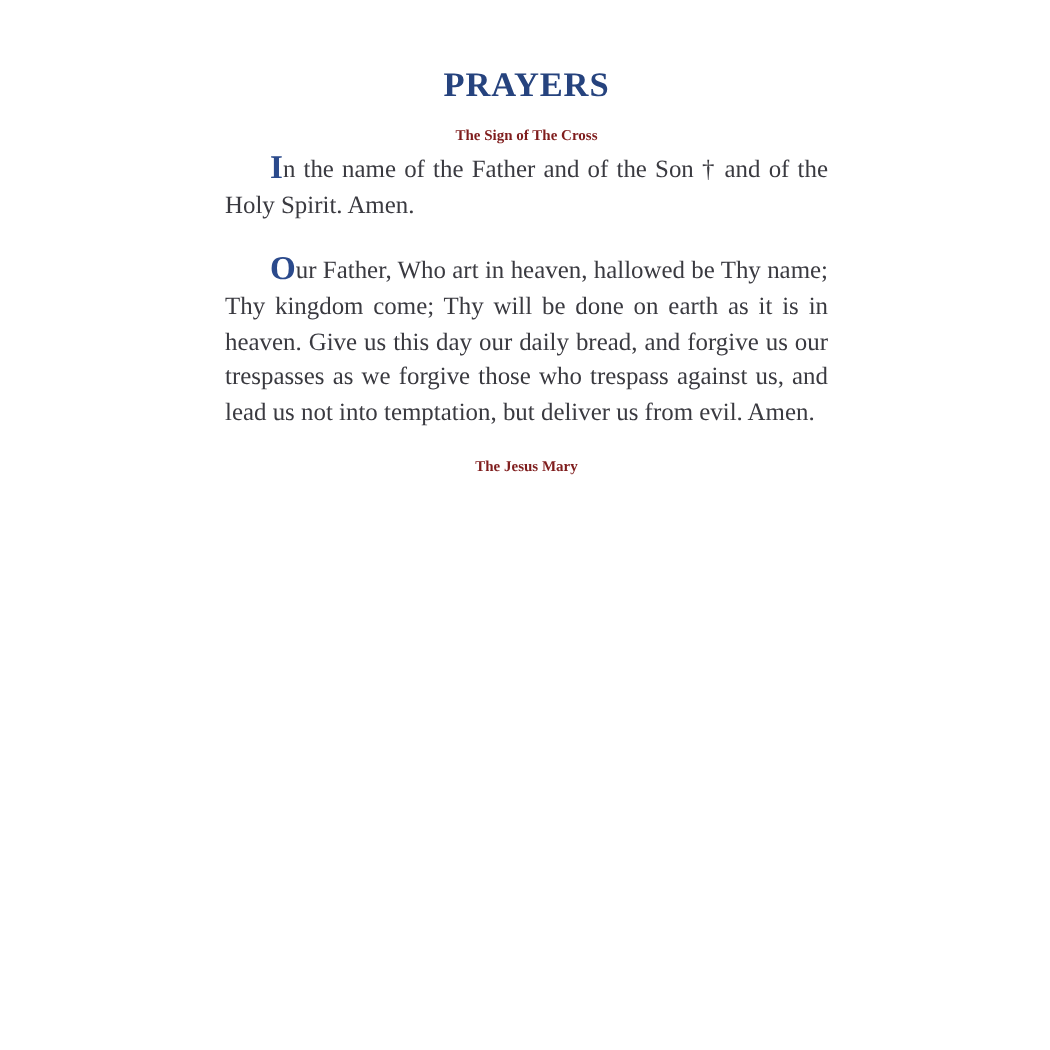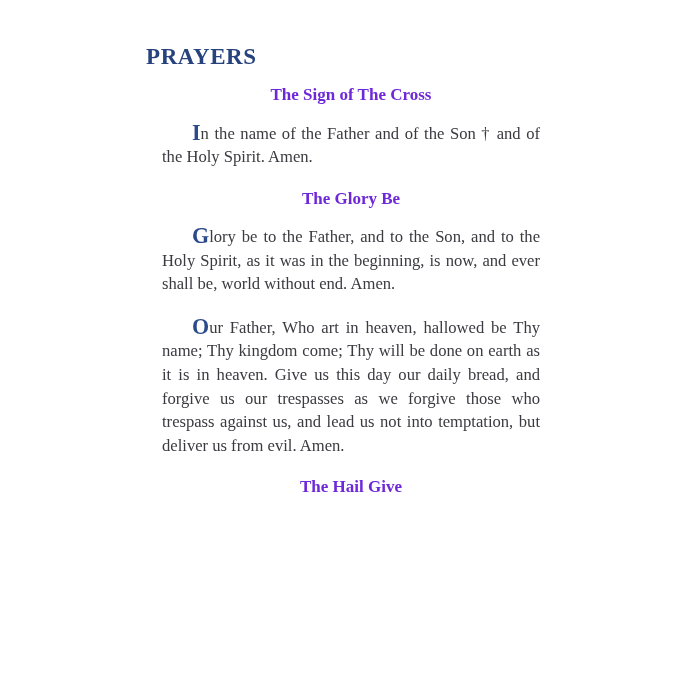--- a/index.html
+++ b/index.html
@@ -21,53 +21,53 @@
     padding: 0;
     overflow: hidden;
   }
   .content {
     position: absolute;
     left: 146px;
     top: 44px;
     width: 410px;
   }
   .page-title {
-    text-align: left;
+    text-align: center;
     color: #26437e;
     font-weight: bold;
     font-size: 23px;
     letter-spacing: 0.6px;
     line-height: 1.1;
     margin: 0 0 16px 0;
   }
   .prayer {
     margin: 0 0 20px 0;
   }
   .prayer.extra-gap {
     margin-top: 14px;
   }
   .prayer:last-child {
     margin-bottom: 0;
   }
   .prayer-heading {
     text-align: center;
-    color: #6d28d9;
+    color: #7f1d1d;
     font-weight: bold;
-    font-size: 17px;
+    font-size: 10px;
     line-height: 1.2;
     margin: 0 0 4px 0;
   }
   .prayer-body {
     color: #3a3a40;
     font-size: 16.6px;
     line-height: 1.42;
     text-align: justify;
     text-justify: inter-word;
     text-indent: 30px;
-    margin: 16px;
+    margin: 4px;
     hyphens: none;
   }
   .dropcap {
     color: #2b4a8c;
     font-weight: bold;
     font-size: 1.33em;
     line-height: 0.9;
     vertical-align: -0.035em;
   }
 </style>
@@ -77,27 +77,23 @@
 <div class="page">
   <div class="content">
 
     <h1 class="page-title">PRAYERS</h1>
 
     <section class="prayer">
       <h2 class="prayer-heading">The Sign of The Cross</h2>
       <p class="prayer-body"><span class="dropcap">I</span><span>n the name of the Father and of the Son † and of the Holy Spirit. Amen.</span></p>
     </section>
 
-    <section class="prayer">
-      <h2 class="prayer-heading">The Glory Be</h2>
-      <p class="prayer-body"><span class="dropcap">G</span><span>lory be to the Father, and to the Son, and to the Holy Spirit, as it was in the beginning, is now, and ever shall be, world without end. Amen.</span></p>
-    </section>
 
     <section class="prayer">
       <p class="prayer-body"><span class="dropcap">O</span><span>ur Father, Who art in heaven, hallowed be Thy name; Thy kingdom come; Thy will be done on earth as it is in heaven. Give us this day our daily bread, and forgive us our trespasses as we forgive those who trespass against us, and lead us not into temptation, but deliver us from evil. Amen.</span></p>
     </section>
 
     <section class="prayer extra-gap">
-      <h2 class="prayer-heading">The Hail Give</h2>
+      <h2 class="prayer-heading">The Jesus Mary</h2>
     </section>
 
   </div>
 </div>
 
 </body></html>

